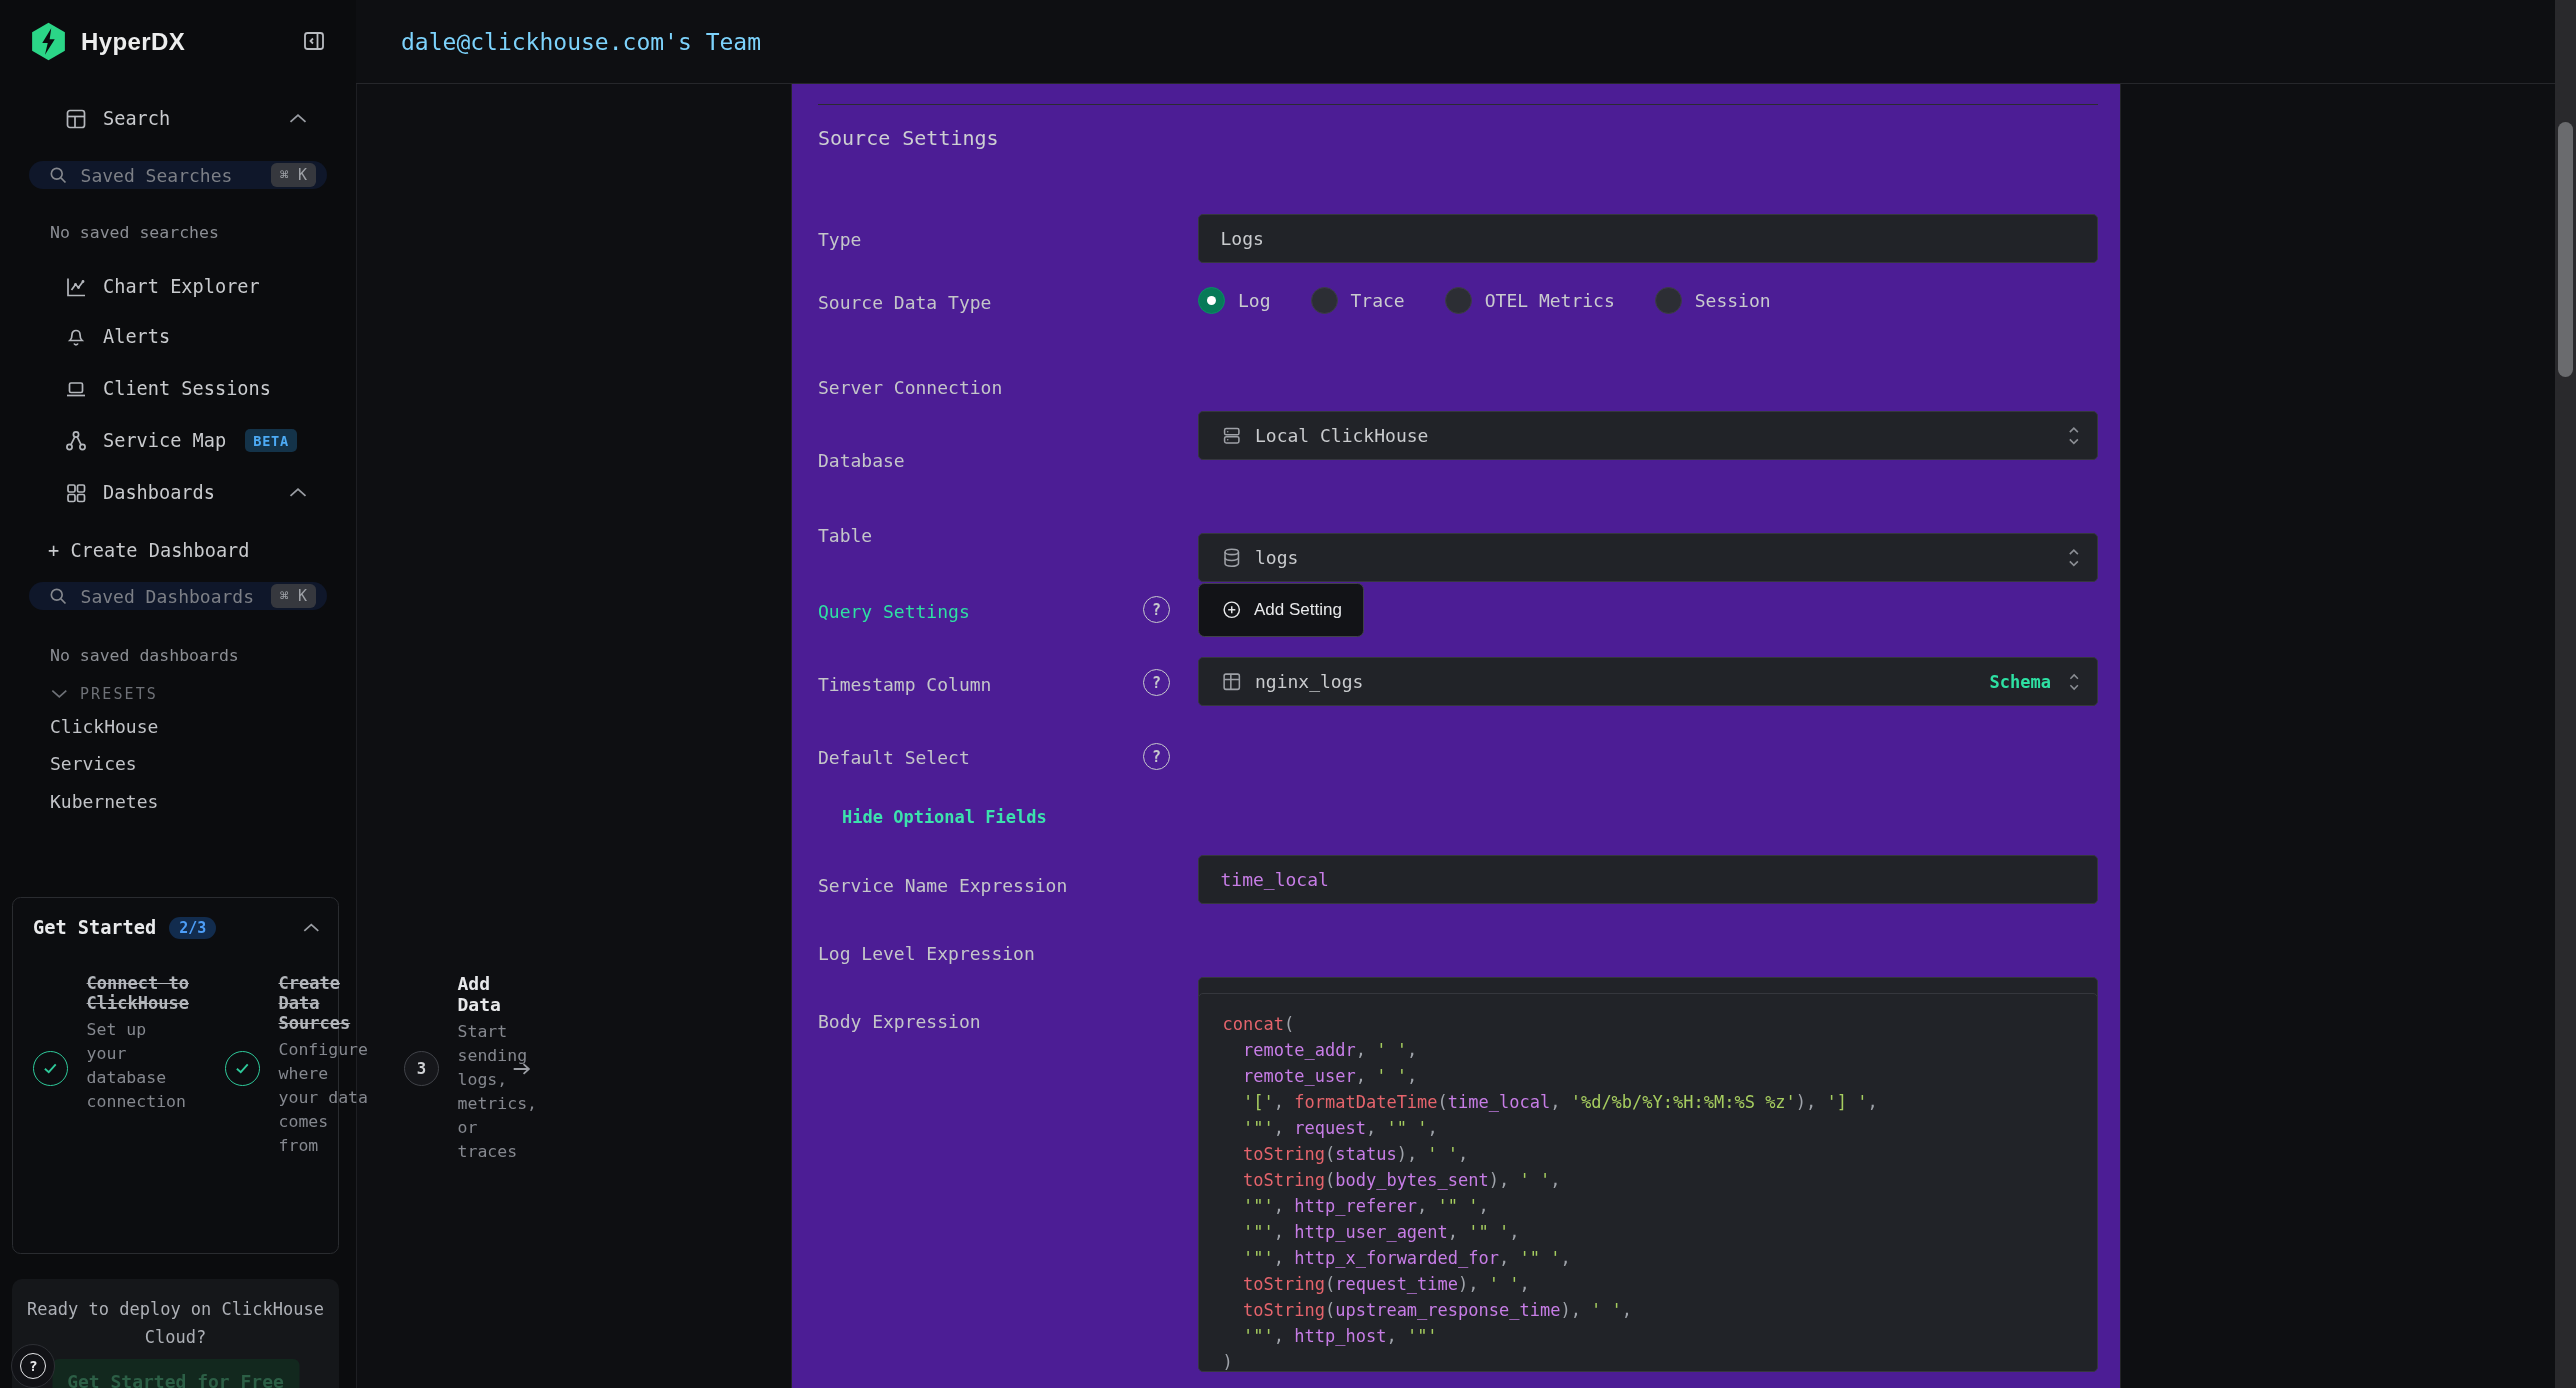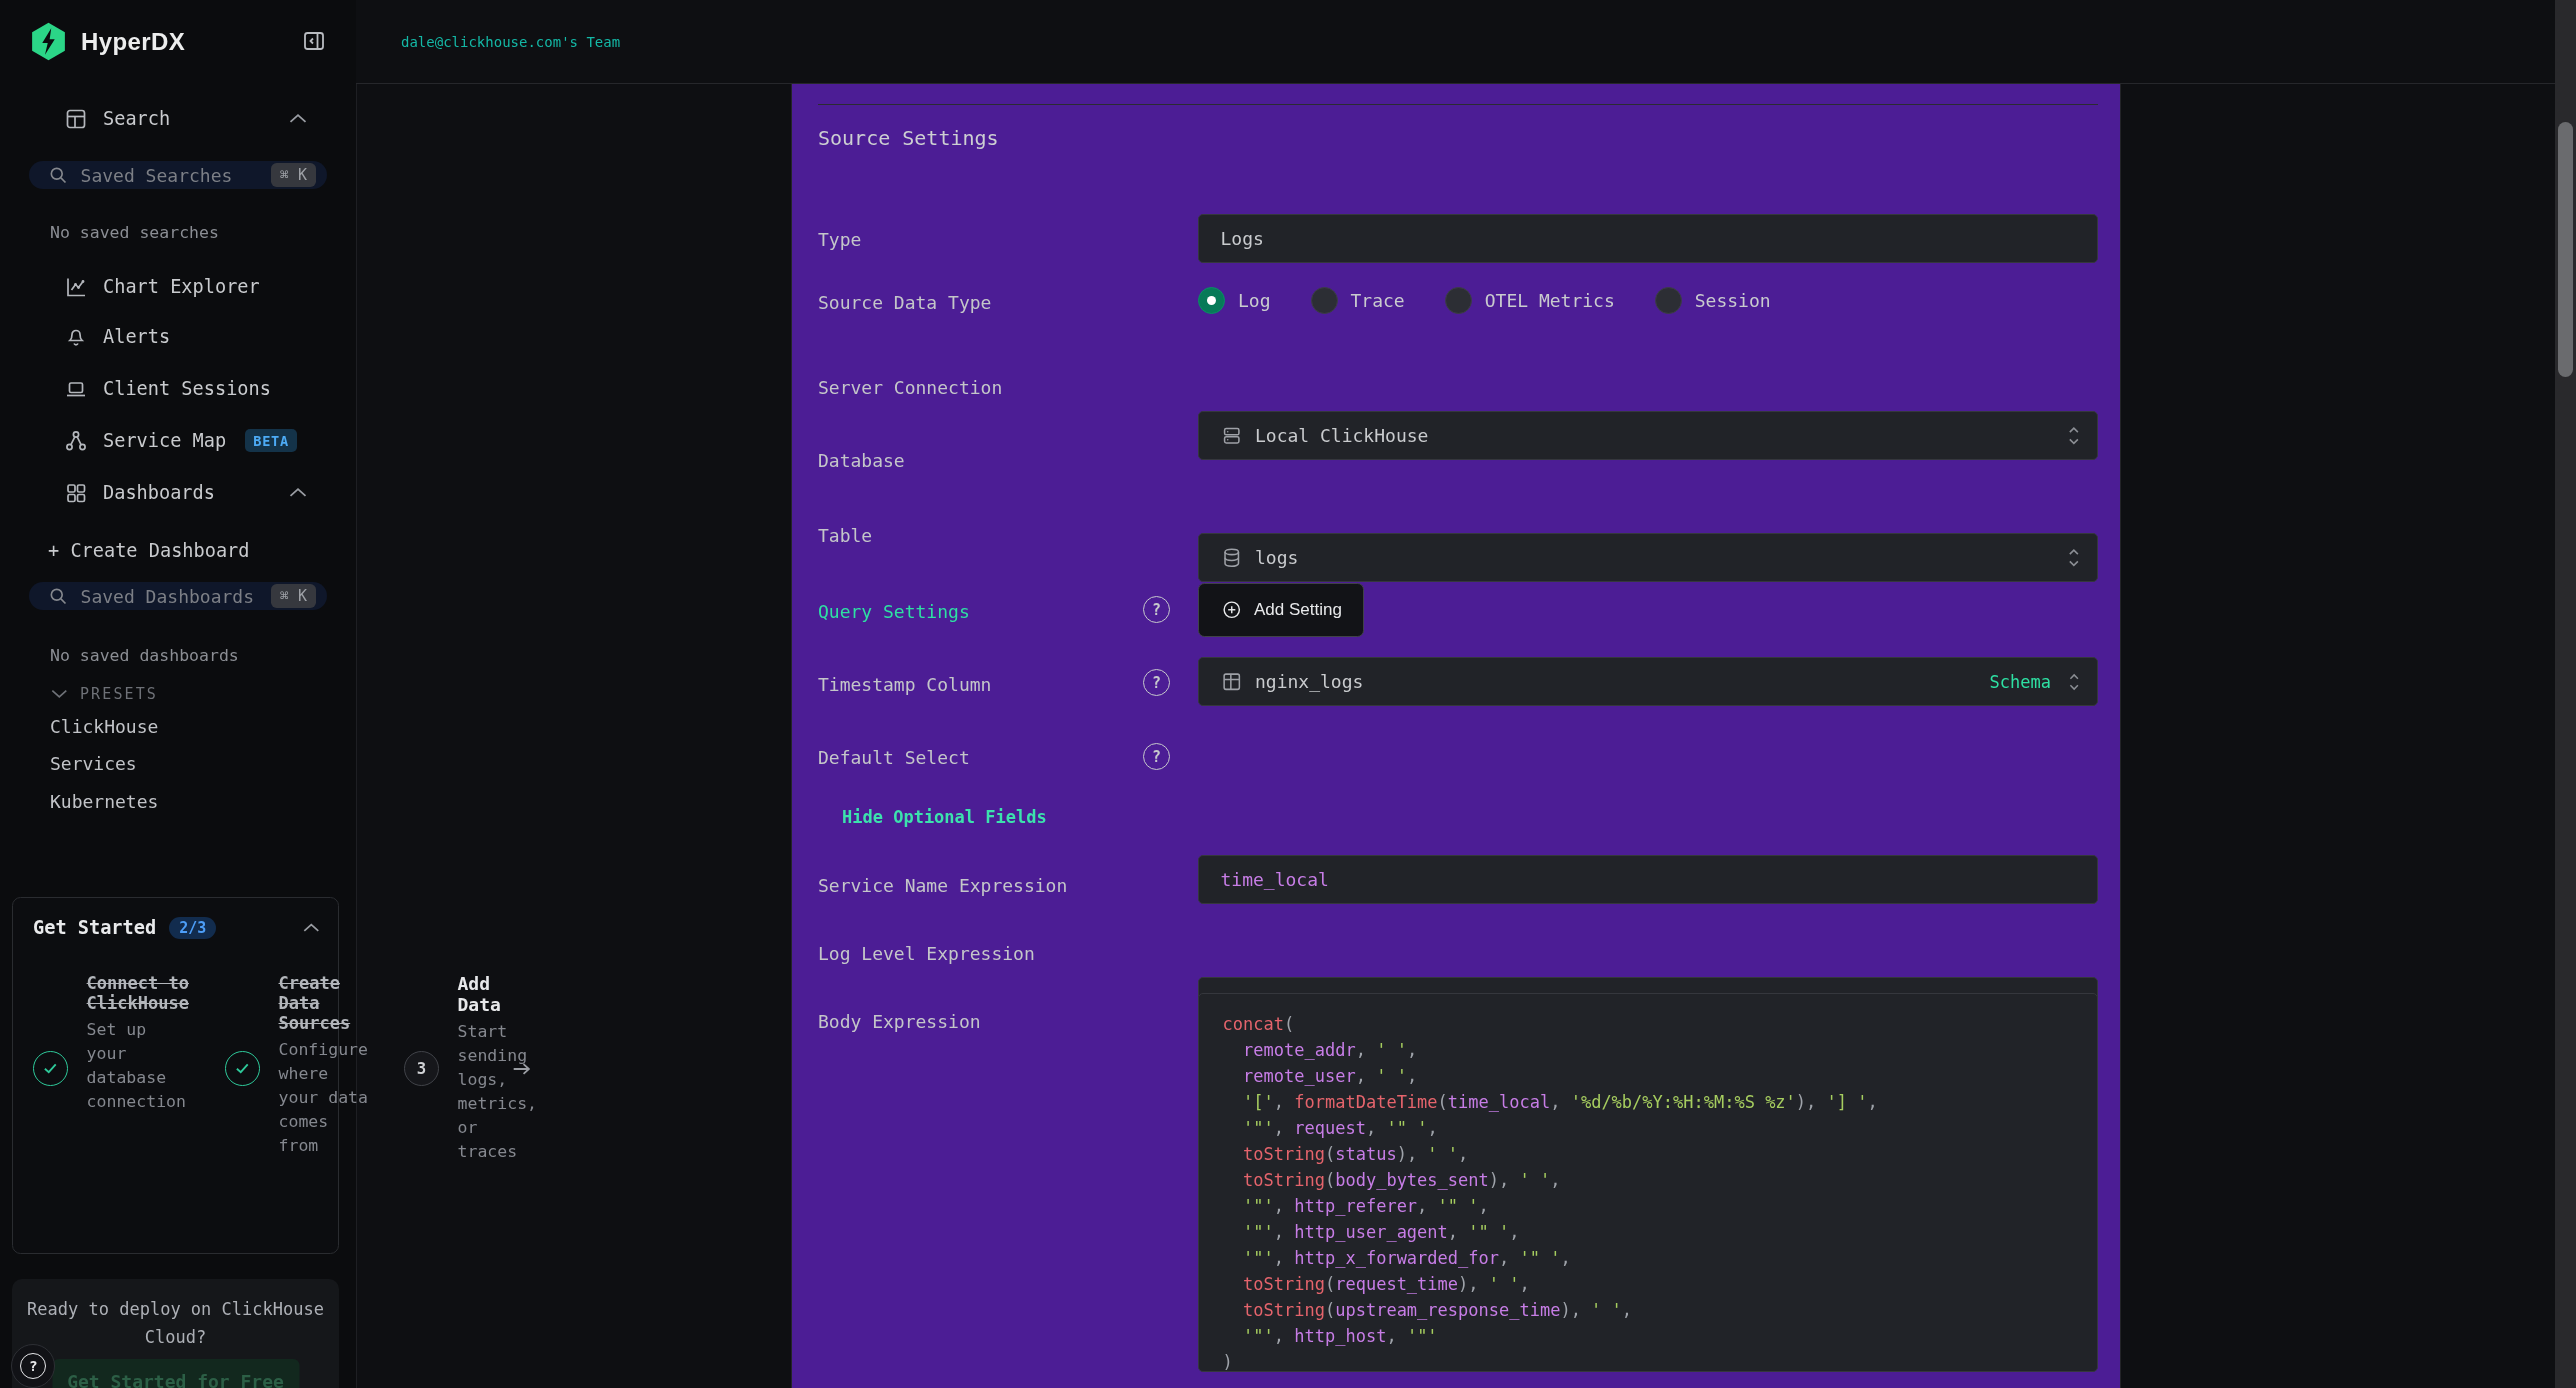--- a/index.html
+++ b/index.html
@@ -47,34 +47,34 @@
   .gs-step-desc{margin-top:5.7px;font-size:16.5px;line-height:24px;color:#85888f;max-width:236px}
   .gs-arrow{position:absolute;right:4.3px;top:50%;transform:translateY(-50%);color:#9a9da3}
   
   .cloud-card{position:absolute;left:12px;top:1279px;width:327px;height:109px;background:#15171a;border-radius:10px 10px 0 0;overflow:hidden;text-align:center}
   .cloud-text{margin-top:15.7px;font-size:17px;line-height:28px;color:#adb0b6;padding:0 14.3px}
   .cloud-btn{position:absolute;left:50%;transform:translateX(-50%);top:80px;width:247px;height:44px;background:#12281e;border-radius:6.4px;color:#2c5f46;font-size:18px;font-weight:bold;display:flex;align-items:center;justify-content:center;cursor:pointer}
   .help-fab{position:absolute;left:11.4px;top:1344px;width:42px;height:42px;border-radius:50%;background:#111216;border:0.7px solid #2d2f34;display:flex;align-items:center;justify-content:center;z-index:5;cursor:pointer}
   .help-q{width:24px;height:24px;border-radius:50%;border:1.8px solid #e8e9eb;color:#e8e9eb;font-size:14.3px;font-weight:bold;display:flex;align-items:center;justify-content:center}
   
   .topbar{position:absolute;left:356px;top:0;width:2220px;height:84px;background:#0e0f12;border-bottom:0.7px solid #26272b;display:flex;align-items:center;padding-left:45px;box-sizing:border-box}
-  .topbar-title{font-size:14px;color:#14b8a6}
+  .topbar-title{font-size:23px;color:#7dd3fc}
   
   .panel{position:absolute;left:791px;top:84px;width:1330px;height:1304px;background:#4c1d95;border-left:0.7px solid #232428;border-right:0.7px solid #232428;box-sizing:border-box}
   .panel-hr{position:absolute;top:20px;left:26px;width:1280px;height:0.7px;background:#2b2c31}
   .section-title{position:absolute;top:42px;left:26px;font-size:20px;color:#cdcfd2}
   .flabel{position:absolute;left:26px;font-size:18px;color:#c4c6c9}
   .flabel.green{color:#2ee0a3}
   .qicon{position:absolute;left:351px;width:27px;height:27px;border-radius:50%;border:1.4px solid #c6c8cc;color:#c6c8cc;font-size:15px;font-weight:bold;display:flex;align-items:center;justify-content:center;box-sizing:border-box;cursor:pointer}
   .control{position:absolute;left:406px;width:900px;box-sizing:border-box}
   .tinput{height:49px;background:#212328;border:0.7px solid #35373d;border-radius:5px;display:flex;align-items:center;padding:0 17px 0 21.5px;font-size:18px;color:#c9cbce;position:relative;cursor:text}
   .tinput .field-icon{color:#9ea1a7;margin-right:13px;flex:0 0 auto}
   .tinput.select{cursor:pointer}
   .sel-chev{position:absolute;right:15.7px;color:#8b8e94}
-  .schema-link{position:absolute;right:46px;color:#2ee0a3;font-size:17px;font-weight:normal;cursor:pointer}
+  .schema-link{position:absolute;right:46px;color:#2ee0a3;font-size:17px;font-weight:bold;cursor:pointer}
   .placeholder{color:#75787f}
   .violet{color:#c77de6}
   .radios{position:absolute;left:406px;display:flex;align-items:center;gap:40px}
   .radio{display:flex;align-items:center;gap:13px;font-size:18px;color:#c9cbce;cursor:pointer}
   .rdot{width:27px;height:27px;border-radius:50%;background:#2c2e34;border:0.7px solid #3c3e45;box-sizing:border-box;position:relative;flex:0 0 auto}
   .rdot.sel{background:#077a58;border-color:#0a8f66}
   .rdot.sel::after{content:"";position:absolute;inset:7.9px;background:#fff;border-radius:50%}
   .add-setting-btn{position:absolute;left:406px;height:54px;display:inline-flex;align-items:center;gap:12px;padding:0 21.5px;border:0.7px solid #404248;border-radius:6.4px;background:#121317;font-size:17px;font-weight:normal;color:#e8e9eb;cursor:pointer}
   .hide-optional{position:absolute;left:50px;font-size:17px;font-weight:bold;color:#3ce2ad;cursor:pointer}
   .code-area{position:absolute;left:406px;top:909px;width:900px;height:379px;background:#212328;border:0.7px solid #35373d;border-radius:5px;box-sizing:border-box;padding:17px 14.3px 0 23.6px;font-size:17px;line-height:26px;white-space:pre;overflow:hidden;cursor:text}

